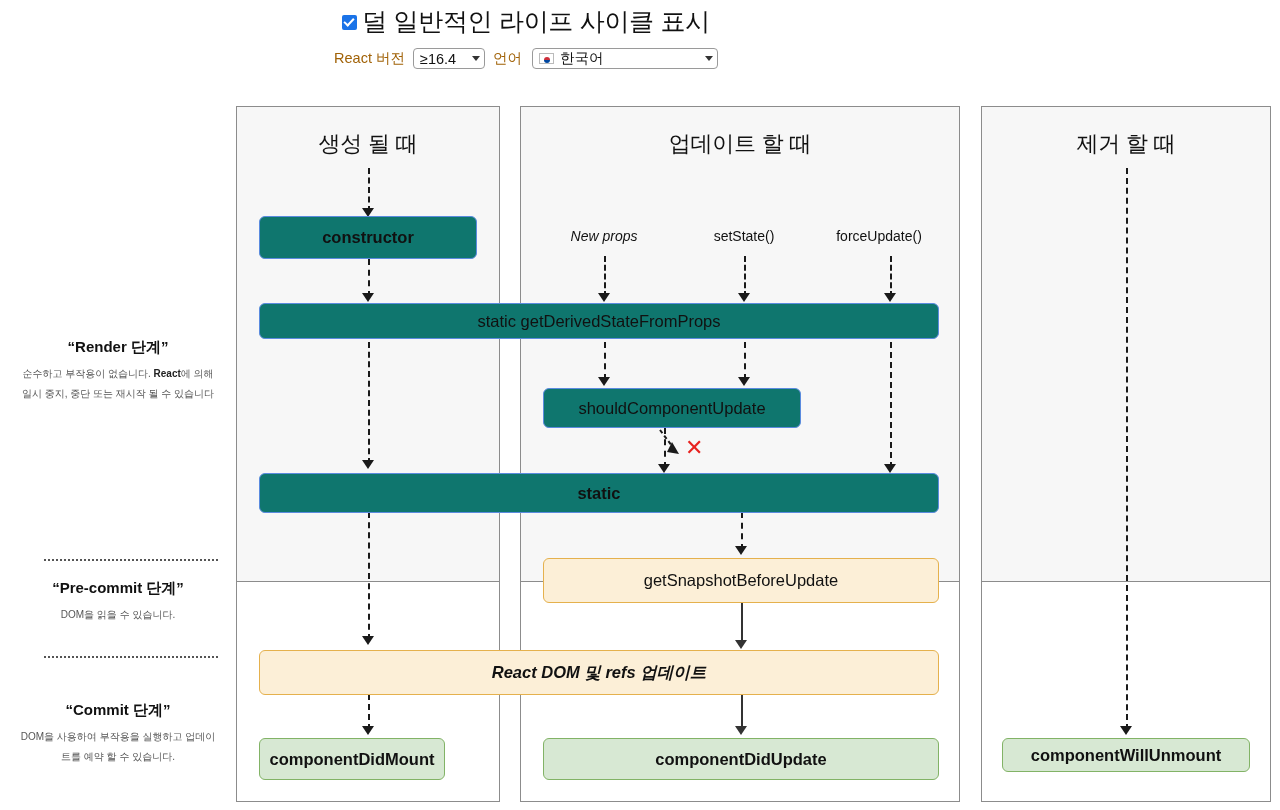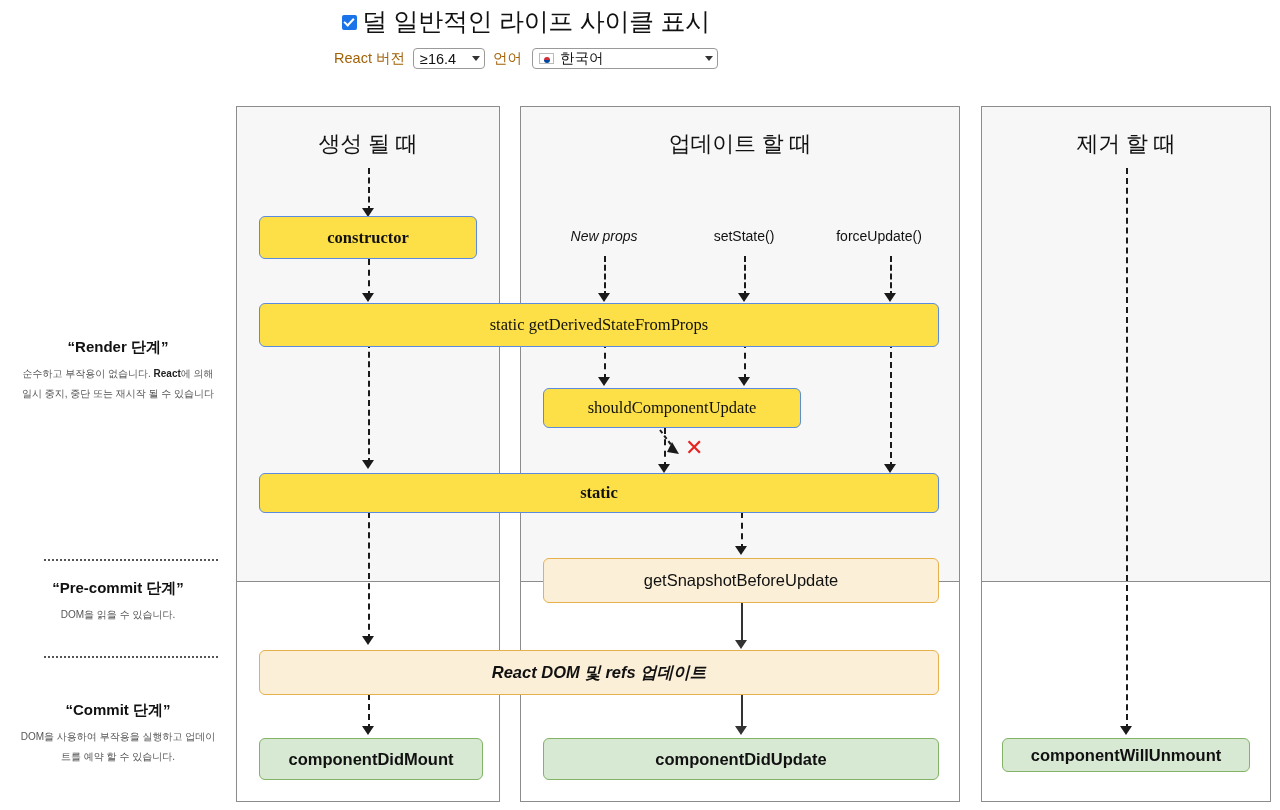--- a/index.html
+++ b/index.html
@@ -160,21 +160,21 @@
     box-sizing: border-box;
     border-radius: 6px;
     display: flex;
     align-items: center;
     justify-content: center;
     font-size: 16.5px;
     color: #111;
     z-index: 6;
     text-align: center;
   }
-  .box.blue   { background: #fde047; border: 1.6px solid #5b8bdf; font-family: Liberation Serif, serif; }
+  .box.blue   { background: #0f766e; border: 1.6px solid #5b8bdf; }
   .box.orange { background: #fcefd7; border: 1.6px solid #e5b14d; }
   .box.green  { background: #d7e8d3; border: 1.6px solid #82b366; }
   .box.bold   { font-weight: bold; }
   .box.italic { font-style: italic; }
 
   
   .vline {
     position: absolute;
     width: 0;
     border-left: 2px dashed #1a1a1a;
@@ -329,27 +329,27 @@
 <div class="arrowhead solid" style="left:741px; top:640px;"></div>
 
 <div class="vline solid" style="left:741px; top:694px; height:38px;"></div>
 <div class="arrowhead solid" style="left:741px; top:726px;"></div>
 
 <div class="vline" style="left:1126px; top:168px; height:562px;"></div>
 <div class="arrowhead" style="left:1126px; top:726px;"></div>
 
 <div class="box blue bold" style="left:259px; top:216px; width:218px; height:43px;">constructor</div>
 
-<div class="box blue" style="left:259px; top:303px; width:680px; height:44px;">static getDerivedStateFromProps</div>
+<div class="box blue" style="left:259px; top:303px; width:680px; height:36px;">static getDerivedStateFromProps</div>
 
 <div class="box blue" style="left:543px; top:388px; width:258px; height:40px;">shouldComponentUpdate</div>
 
 <div class="box blue bold" style="left:259px; top:473px; width:680px; height:40px;">static</div>
 
 <div class="box orange" style="left:543px; top:558px; width:396px; height:45px;">getSnapshotBeforeUpdate</div>
 
 <div class="box orange italic" style="left:259px; top:650px; width:680px; height:45px;font-weight:bold;">React DOM 및 refs 업데이트</div>
 
-<div class="box green bold" style="left:259px; top:738px; width:224px; height:42px;">componentDidMount</div>
+<div class="box green bold" style="left:259px; top:738px; width:186px; height:42px;">componentDidMount</div>
 
 <div class="box green bold" style="left:543px; top:738px; width:396px; height:42px;">componentDidUpdate</div>
 
 <div class="box green bold" style="left:1002px; top:738px; width:248px; height:34px;">componentWillUnmount</div>
 
 </body></html>

